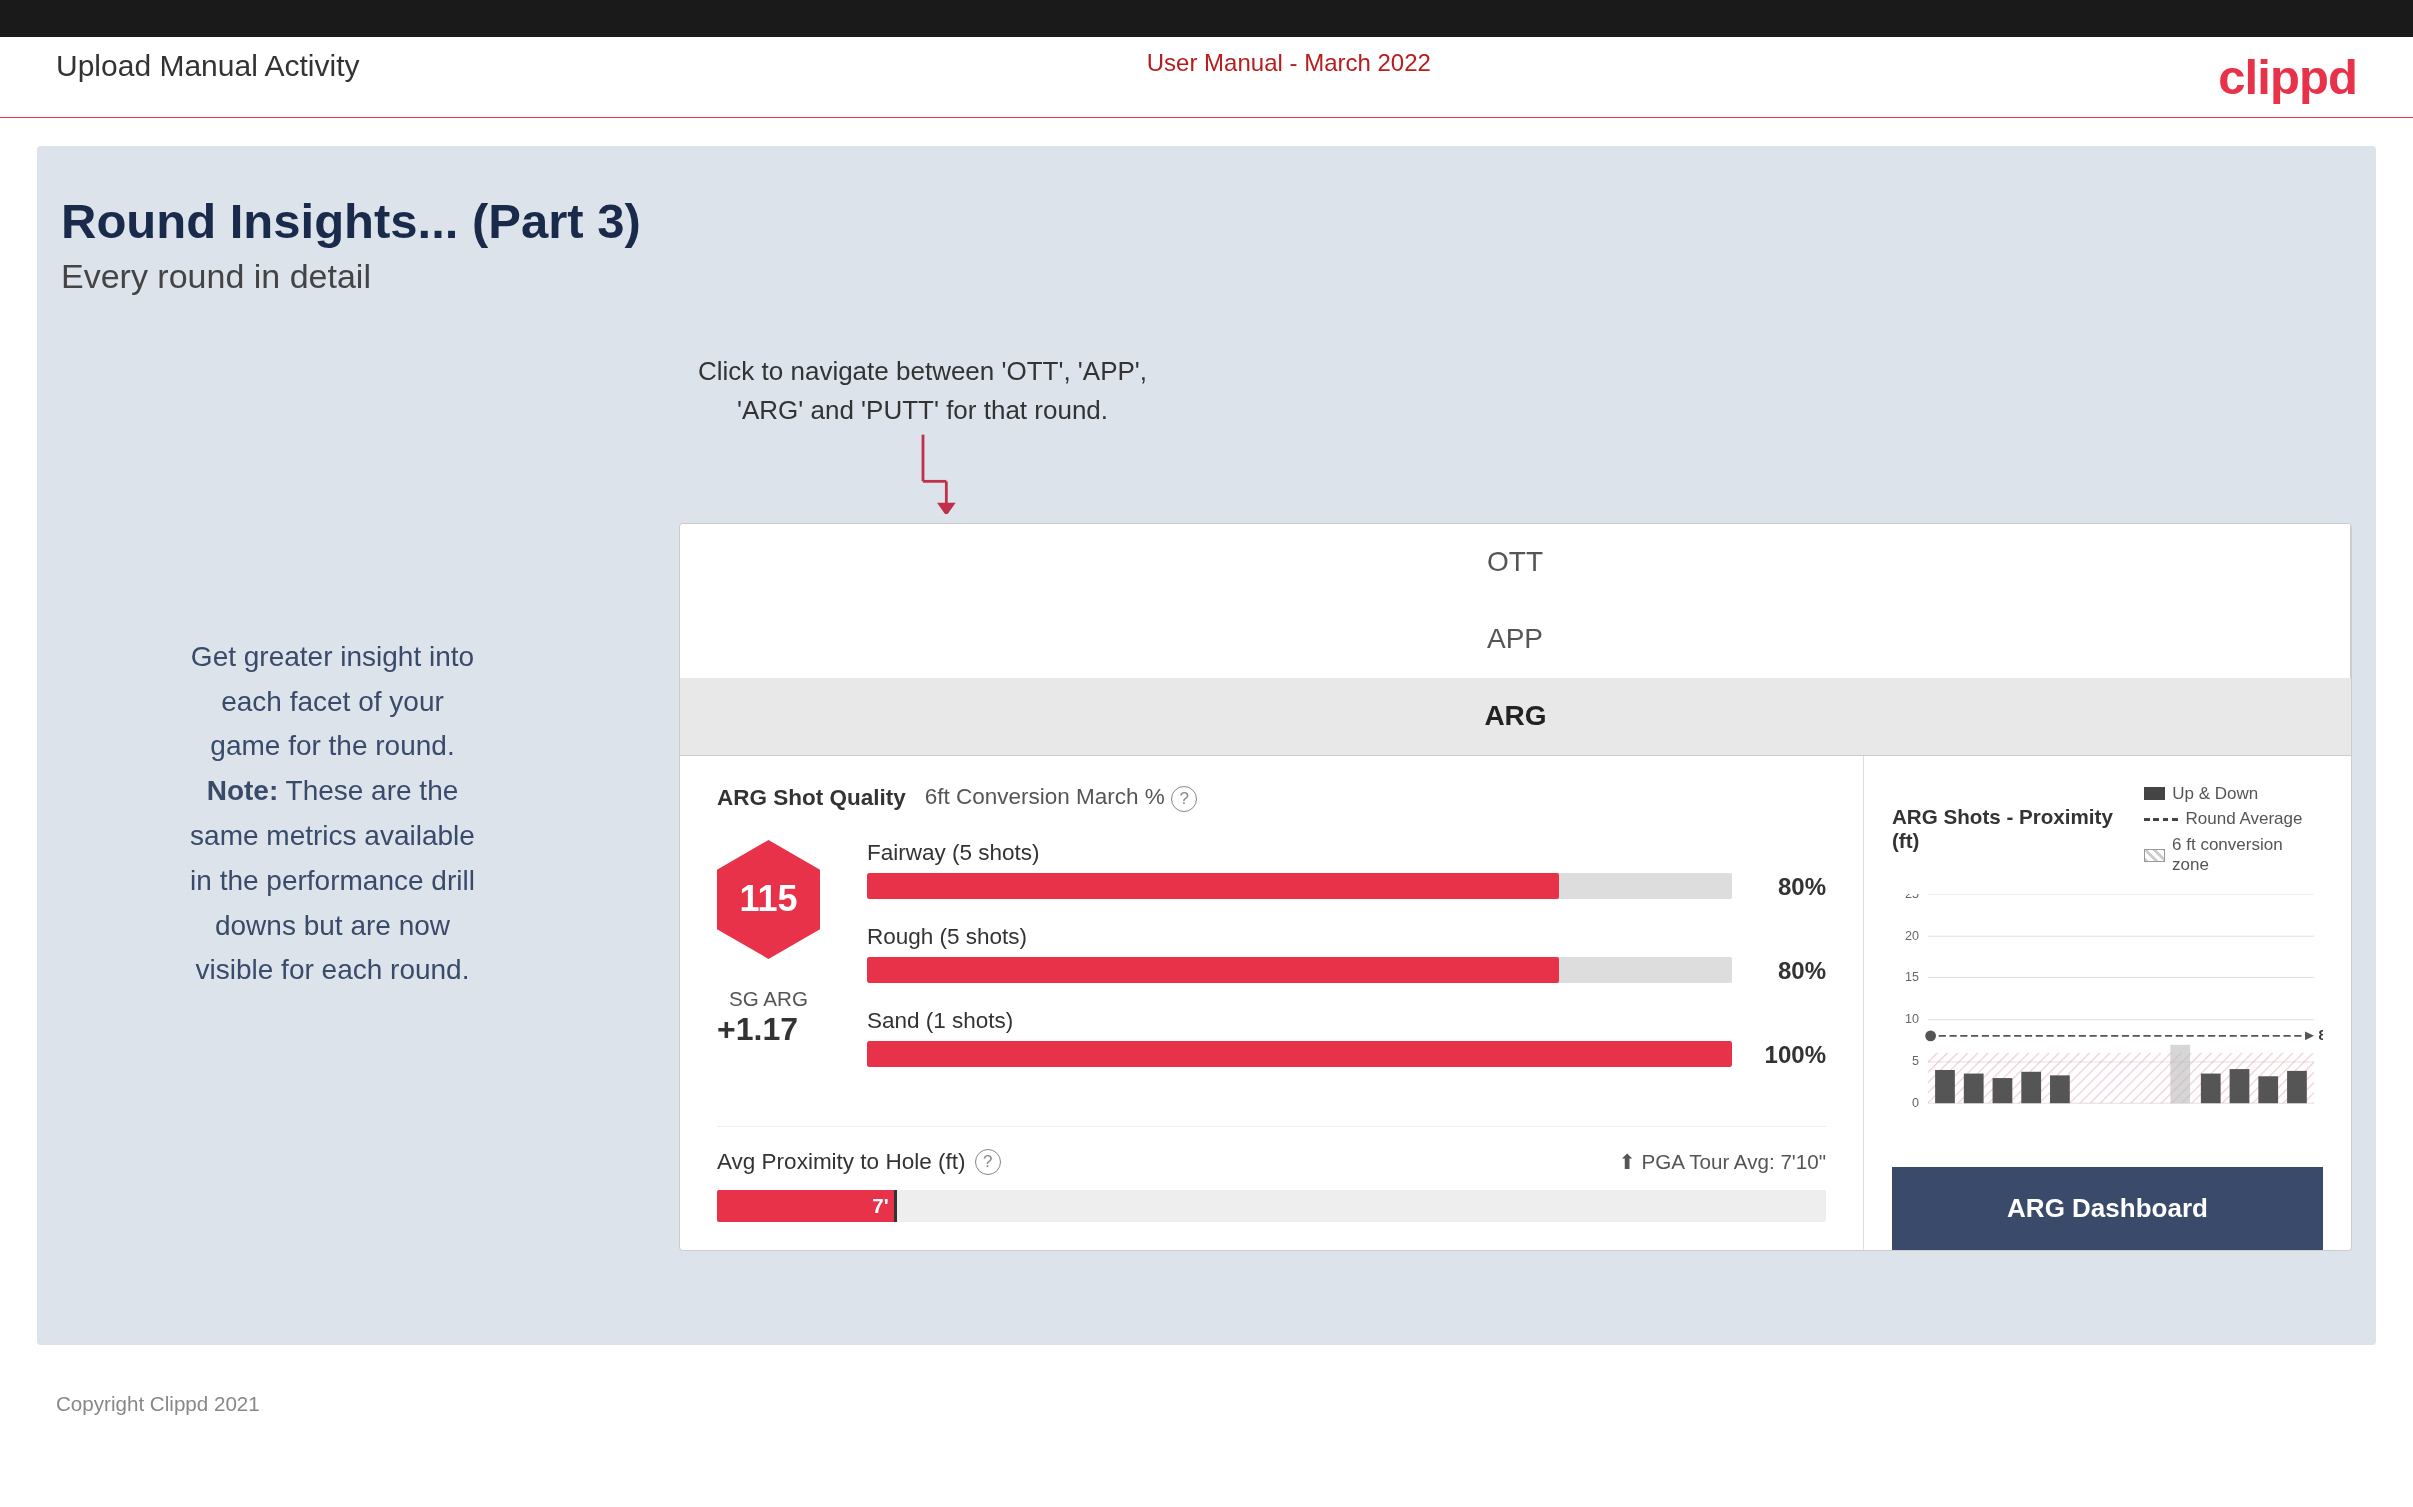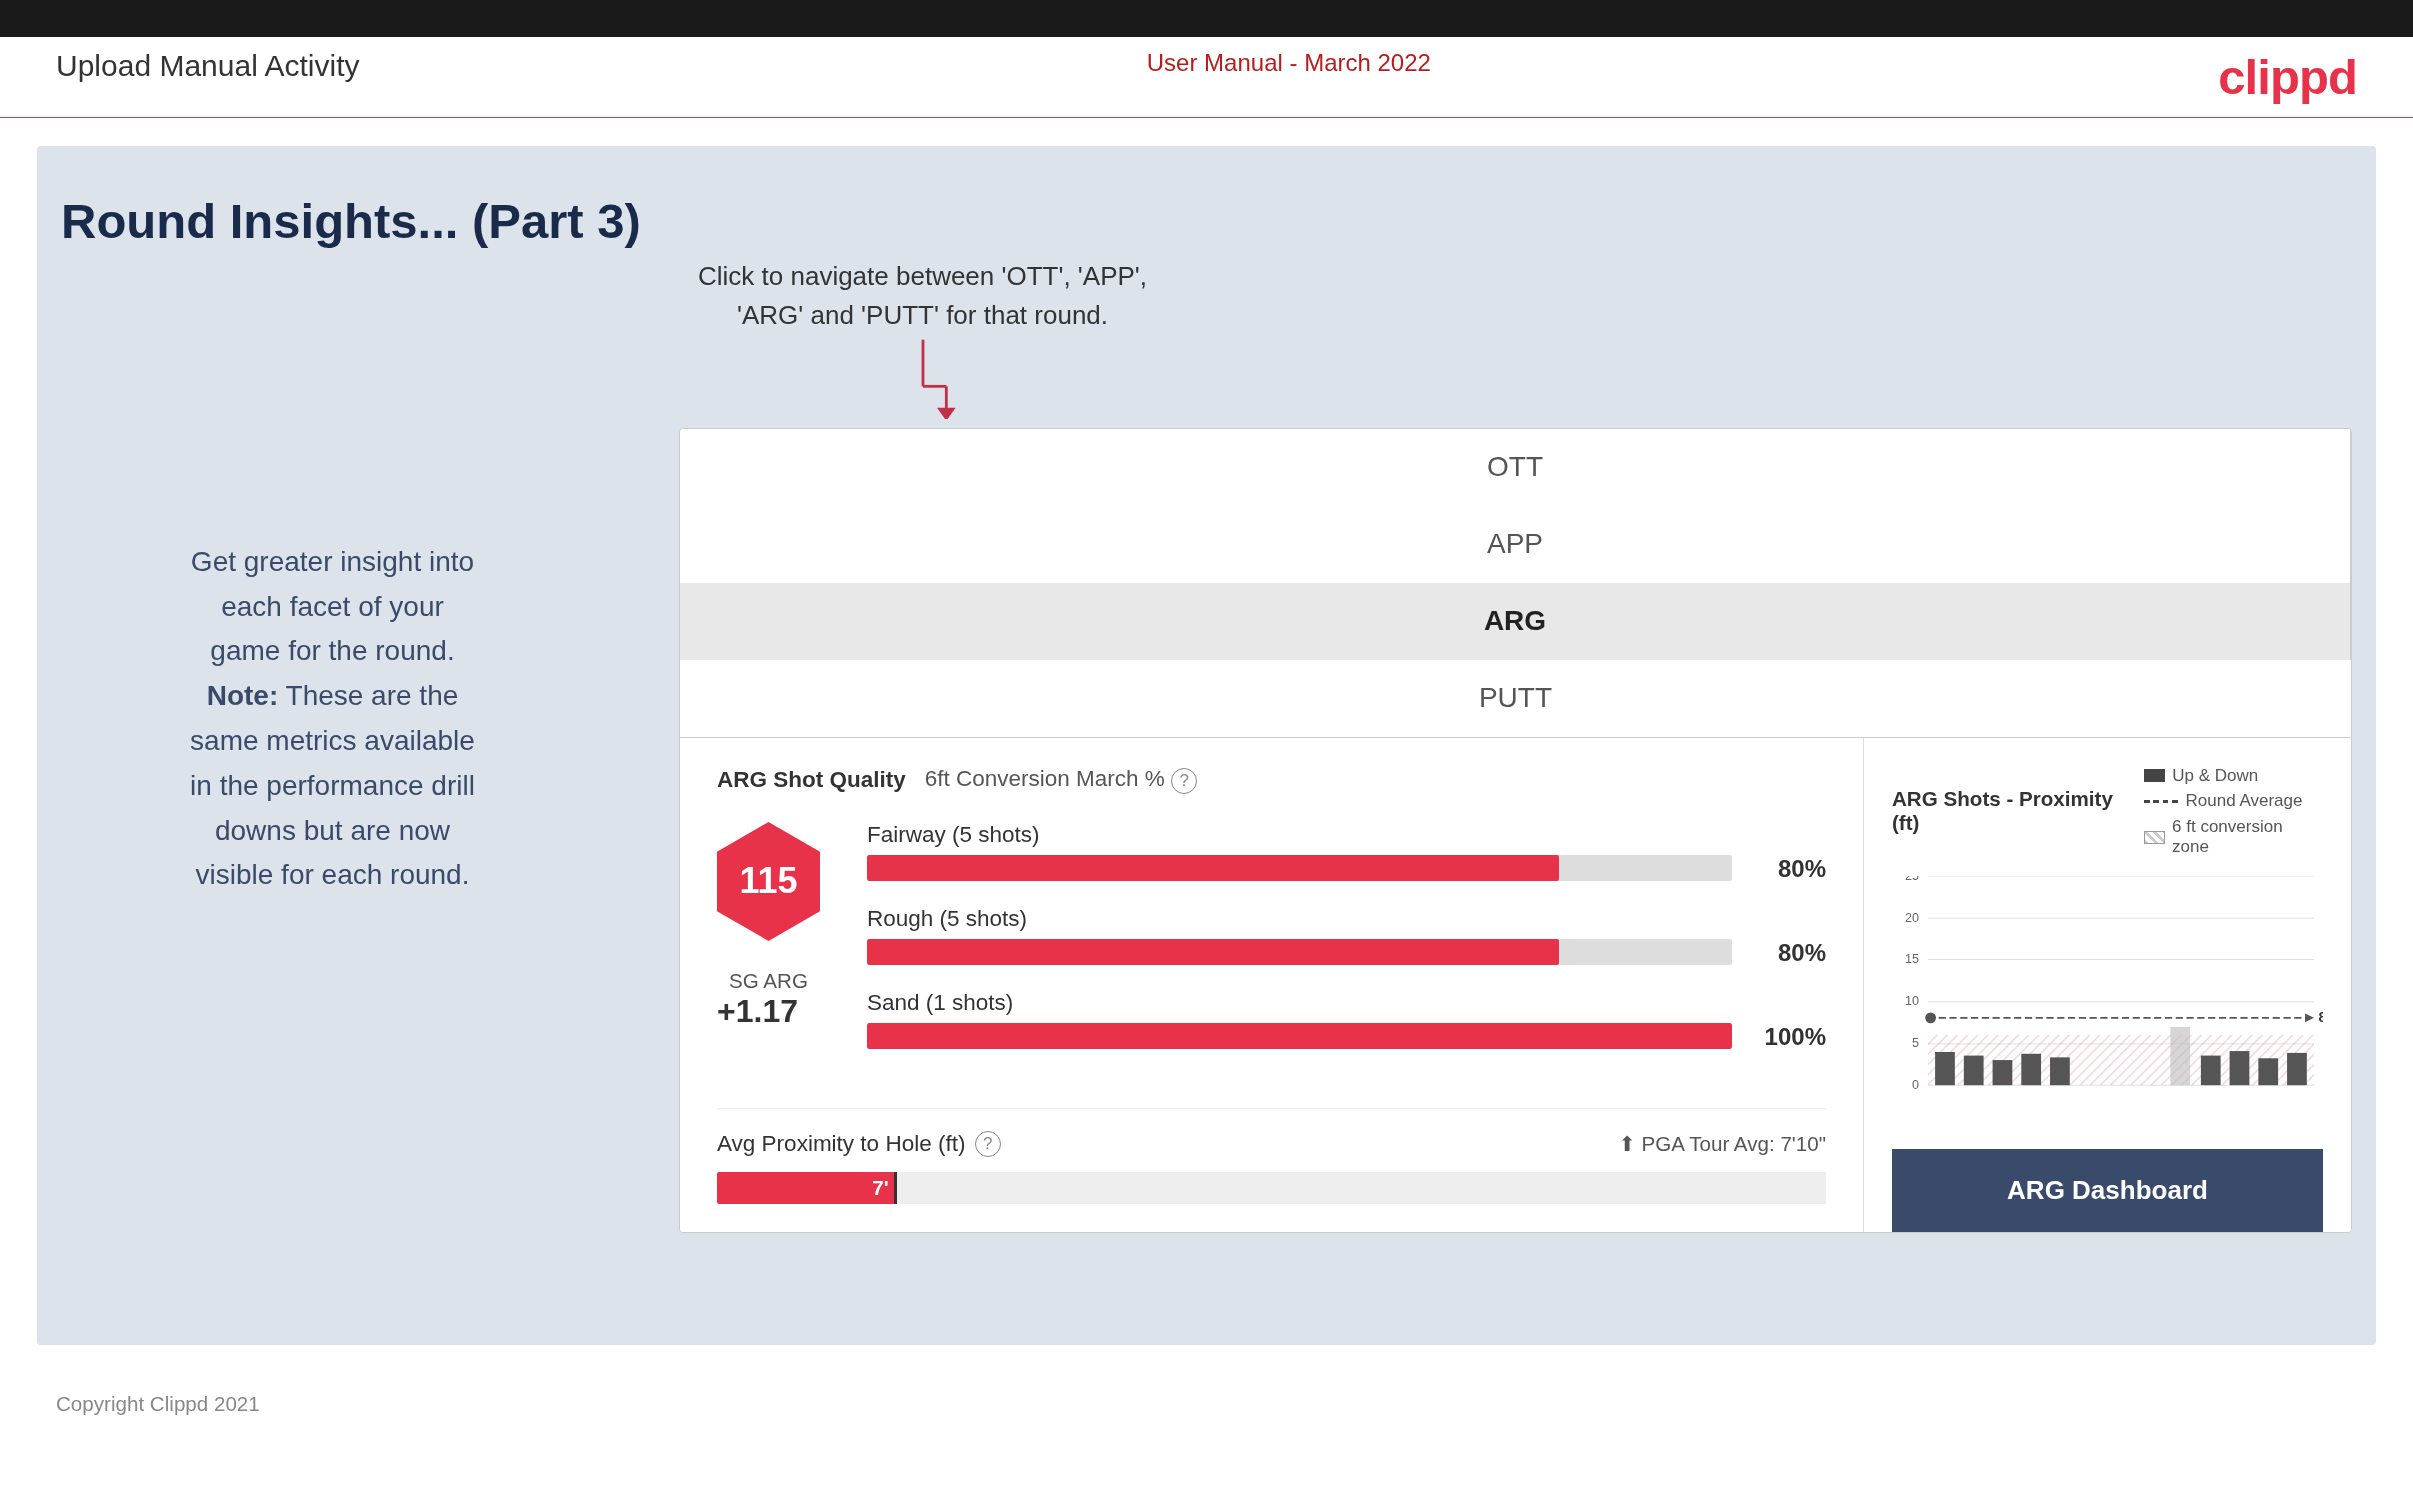--- a/index.html
+++ b/index.html
@@ -365,20 +365,21 @@
 <div class="top-bar"></div>
 
 <div class="header">
   <span class="header-left">Upload Manual Activity</span>
   <span class="header-center">User Manual - March 2022</span>
   <span class="header-logo">clippd</span>
 </div>
 
 <div class="main-content">
   <div class="page-title">Round Insights... (Part 3)</div>
+  <div class="page-subtitle">Every round in detail</div>
 
   <div style="display:flex; margin-left: 637px; margin-bottom: 9.4px; align-items: flex-start;">
     <div style="text-align:center;">
       <div style="font-size:26px; color:#333; line-height:1.5;">
         Click to navigate between 'OTT', 'APP',<br>'ARG' and 'PUTT' for that round.
       </div>
 
       <svg width="94" height="84" style="display:block; margin: 0 auto;" viewBox="0 0 100 90">
         <line x1="50" y1="5" x2="50" y2="55" stroke="#c0304a" stroke-width="3"></line>
         <line x1="50" y1="55" x2="75" y2="55" stroke="#c0304a" stroke-width="3"></line>
@@ -402,21 +403,20 @@
         visible for each round.
       </div>
     </div>
 
     <div class="right-panel">
 
       <div class="tabs">
         <div class="tab">OTT</div>
         <div class="tab">APP</div>
         <div class="tab active">ARG</div>
-        <div class="tab">PUTT</div>
       </div>
 
       <div class="card-body">
 
         <div class="card-left">
 
           <div class="section-header">
             <span>ARG Shot Quality</span>
             <span class="section-subheader">
               <span>6ft Conversion March %</span>

